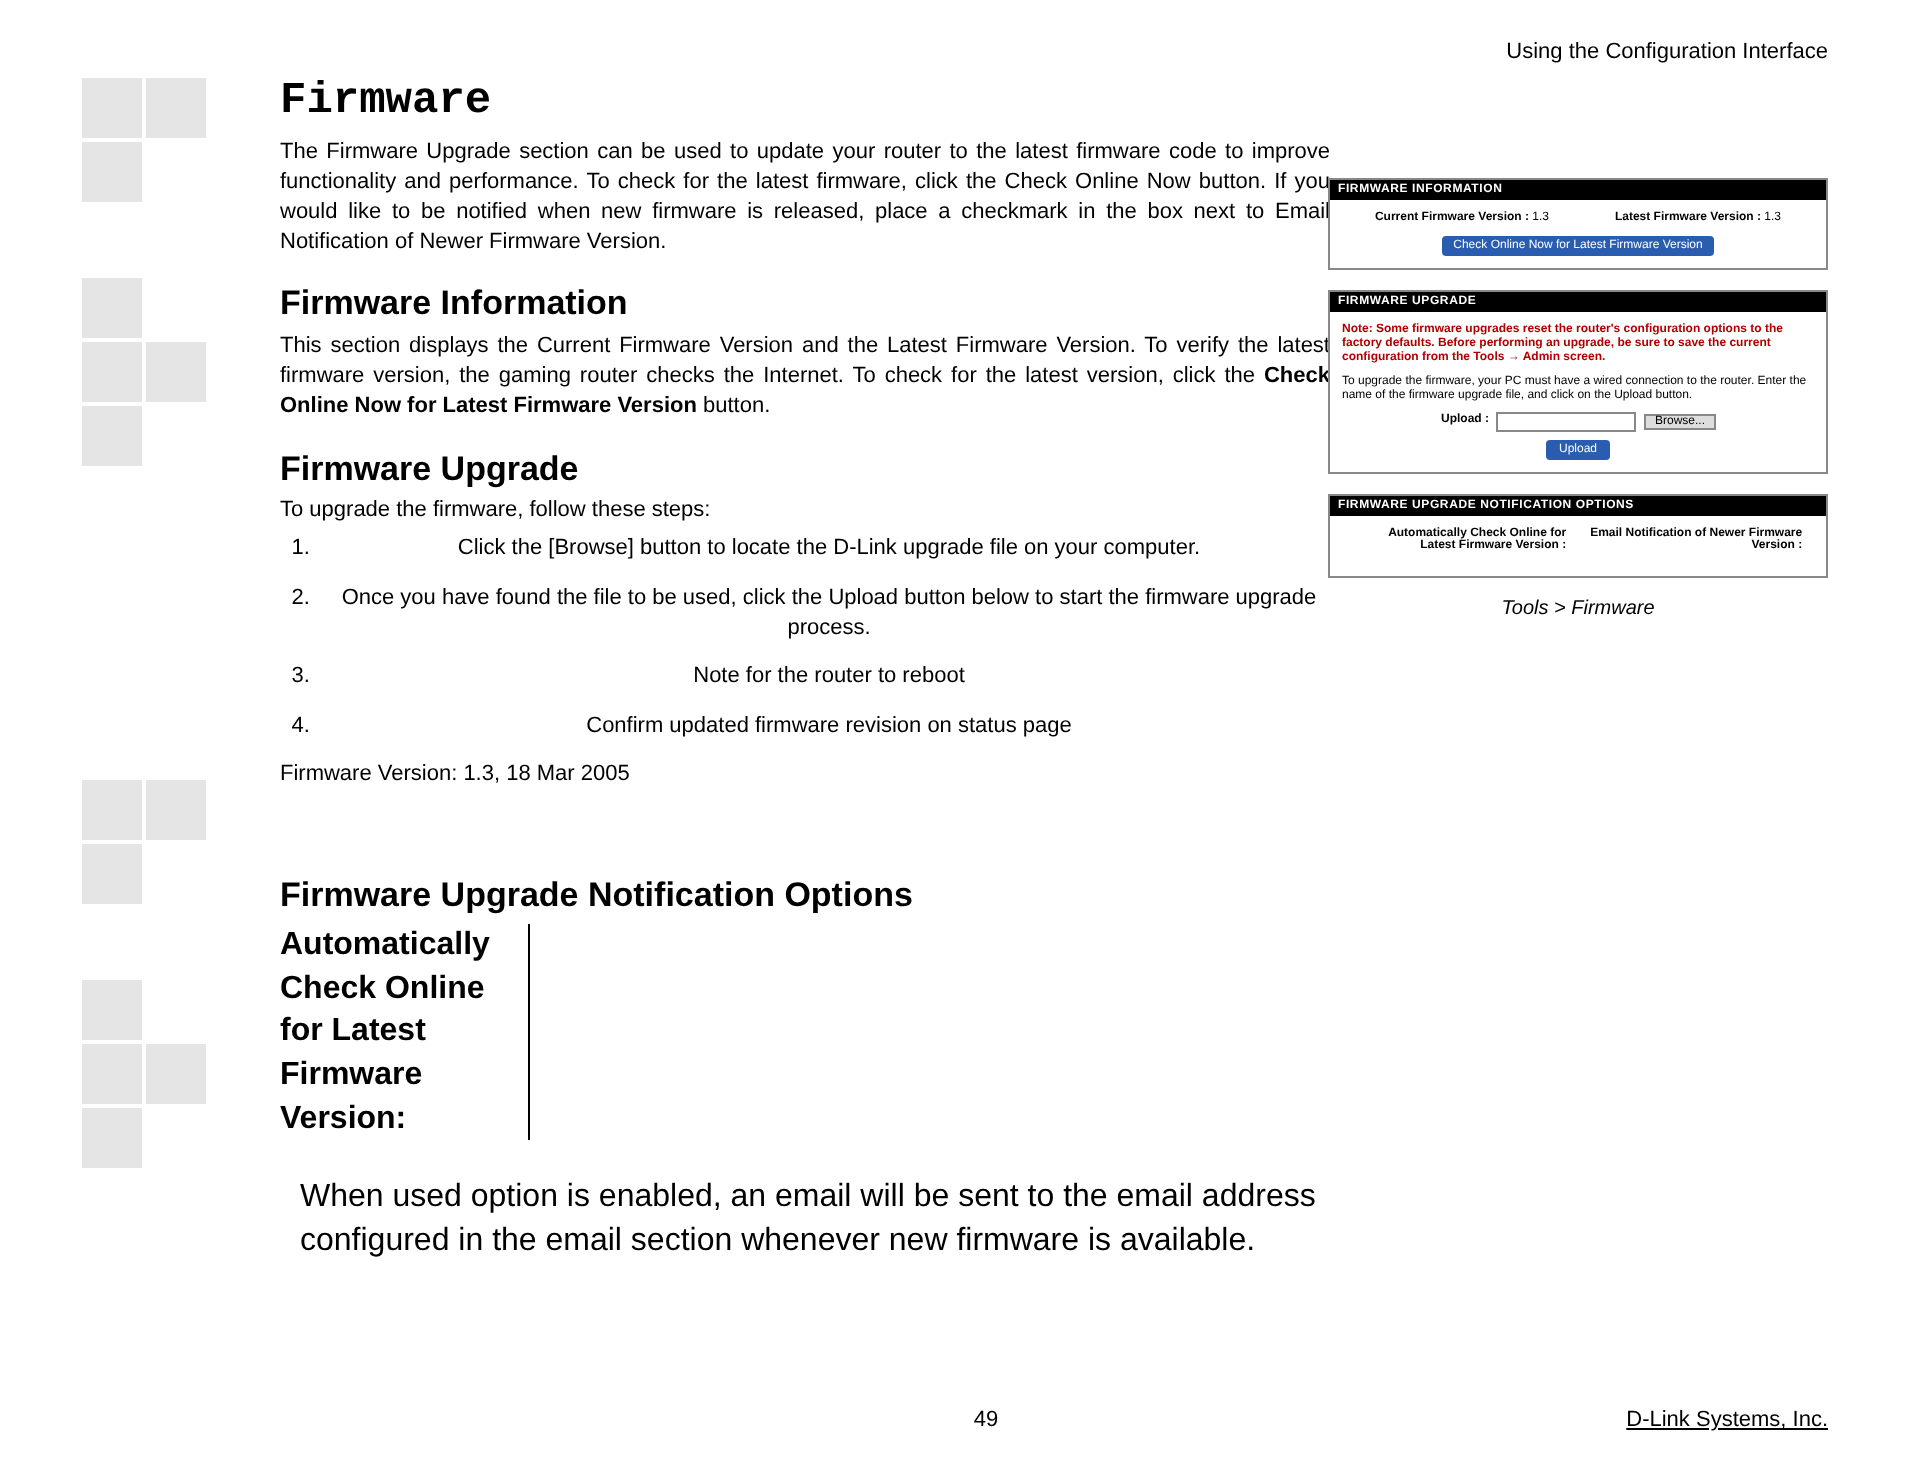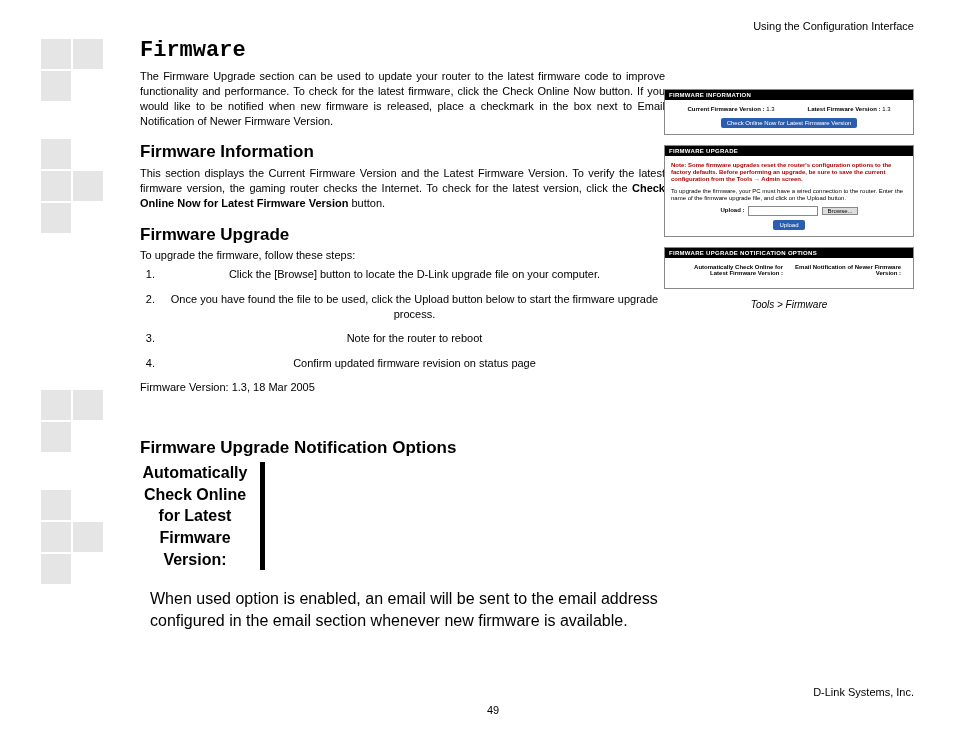--- a/index.html
+++ b/index.html
@@ -69,24 +69,24 @@
   ol.steps {
     font-size: 11px;
     padding-left: 18px;
     margin: 0 0 8px 0;
     text-align: center;
   }
   ol.steps li { margin-bottom: 10px; line-height: 1.35; padding-left: 6px;}
   .fw-version { font-size: 11px; margin-top: 6px; }
   .opt-left {
     width: 125px;
-    text-align: center;
+    text-align: left;
     font-weight: 700;
     padding-right: 10px;
-    border-right: 5px solid #000000;
+    border-right: 1px solid #000000;
     line-height: 1.35;
   }
   .opt-right {
     flex: 1;
     padding-left: 10px;
     line-height: 1.35;
   }
   .opt-block { margin-bottom: 18px; display:flex; }
   .screenshot {
     position: absolute;
@@ -112,21 +112,21 @@
   .note { color:#b00000; font-size:6px; line-height:1.2; margin-bottom:4px;}
   .tiny { font-size:6px; line-height:1.2; }
   .uploadrow { display:flex; align-items:center; justify-content:center; gap:4px; margin:4px 0;}
   .txtbox { width:70px; height:10px; border:1px solid #888; background:#fff;}
   .greybtn { background:#ddd; border:1px solid #888; font-size:6px; padding:0 4px;}
   .caption { text-align:center; font-style:italic; font-size:10px; margin-top:2px;}
   .footer-center {
     position:absolute; bottom:22px; left:16px; width:100%; text-align:center; font-size:11px;
   }
   .footer-right {
-    position:absolute; bottom:40px; right:40px; font-size:11px;
+    position:absolute; bottom:22px; right:40px; font-size:11px;text-decoration:underline;
   }
   .strong { font-weight:700; }
 </style>
 </head>
 <body>
 
 <div class="page">
   <div class="header-right">Using the Configuration Interface</div>
 
   <div class="sidebar-squares">

